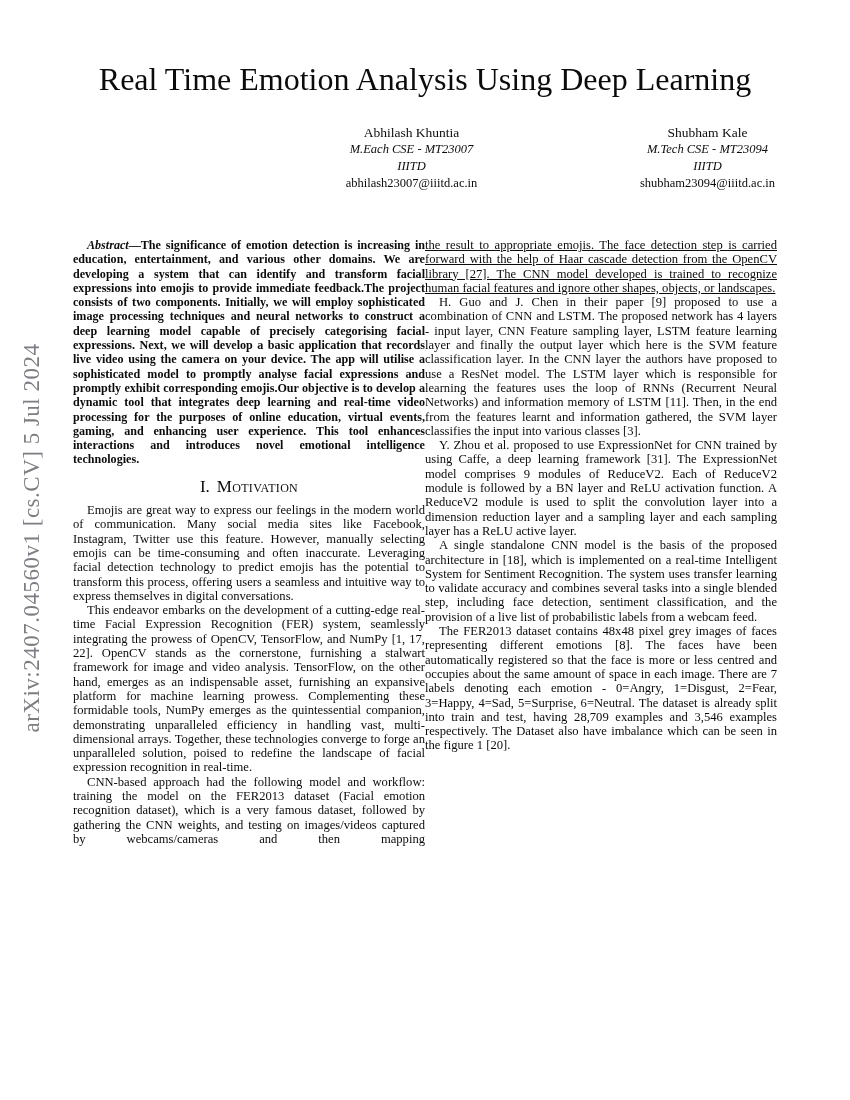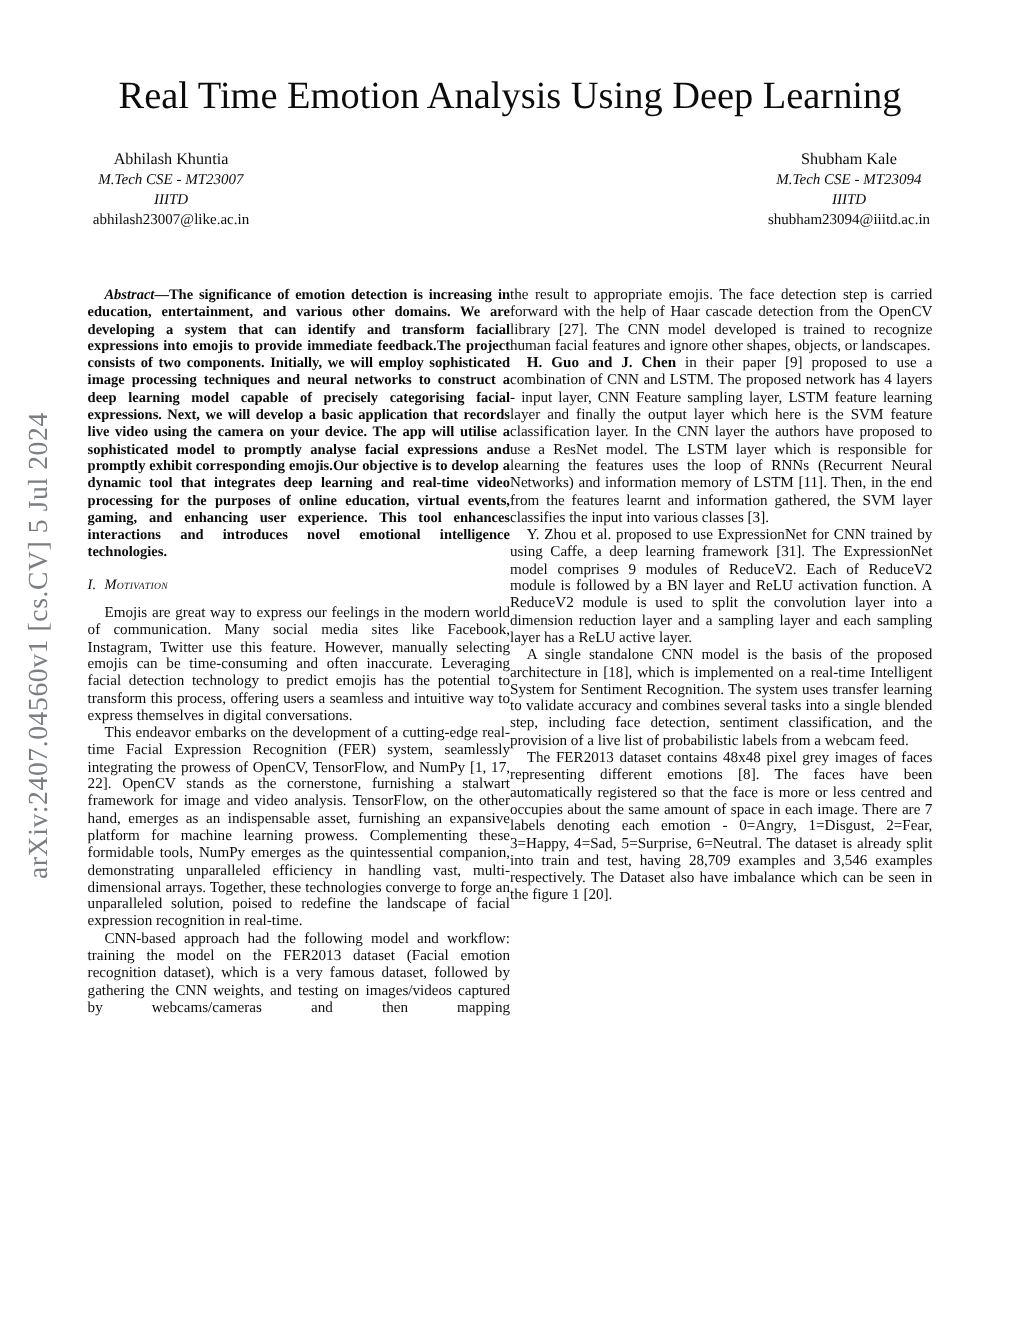--- a/index.html
+++ b/index.html
@@ -31,22 +31,23 @@
   .titleblock {
     padding-top: 60px;
     text-align: center;
     font-size: 32px;
     line-height: 38px;
     font-weight: 400;
   }
   
   .authors {
     display: flex;
-    justify-content: space-between;
+    justify-content: flex-end;
     margin-top: 26px;
+    gap: 11px;
   }
   .author {
     width: 285px;
     text-align: center;
     font-size: 12.5px;
     line-height: 17px;
   }
   .author .name { font-size: 13.5px; }
   .author .program, .author .affiliation { font-style: italic; }
   
@@ -58,59 +59,59 @@
   .col {
     width: 352px;
     text-align: justify;
     font-size: 12.6px;
     line-height: 14.3px;
   }
   .col p {
     margin: 0;
     text-indent: 14px;
   }
-  .col p.no-indent { text-indent: 0; }
+  .col p.no-indent { text-indent: 0; text-decoration: underline; }
   .col p.fulljust { text-align-last: justify; }
   .abstract {
     font-weight: bold;
     font-size: 12.1px;
     line-height: 14.3px;
   }
   .abstract .abs-label { font-style: italic; }
   .heading {
     margin: 13px 0 9px 0;
+    text-align: center;
     text-indent: 0;
-    font-size: 12px;
+    font-size: 17px;
     font-weight: 400;
-    font-style: italic;
   }
   .heading .num { margin-right: 7px; }
   .heading .sc {
     font-variant: small-caps;
     letter-spacing: 0.3px;
   }
-  .lead-bold { font-weight: bold; }
+  .lead-bold { font-weight: normal; }
 </style>
 </head>
 <body>
 
 <div class="page">
 
   <div class="watermark">arXiv:2407.04560v1  [cs.CV]  5 Jul 2024</div>
 
   <div class="titleblock">
     <div>Real Time Emotion Analysis Using Deep Learning</div>
   </div>
 
   <div class="authors">
     <div class="author">
       <div class="name">Abhilash Khuntia</div>
-      <div class="program">M.Tech CSE - MT23007</div>
+      <div class="program">M.Each CSE - MT23007</div>
       <div class="affiliation">IIITD</div>
-      <div class="email">abhilash23007@like.ac.in</div>
+      <div class="email">abhilash23007@iiitd.ac.in</div>
     </div>
     <div class="author">
       <div class="name">Shubham Kale</div>
       <div class="program">M.Tech CSE - MT23094</div>
       <div class="affiliation">IIITD</div>
       <div class="email">shubham23094@iiitd.ac.in</div>
     </div>
   </div>
 
   <div class="columns">

